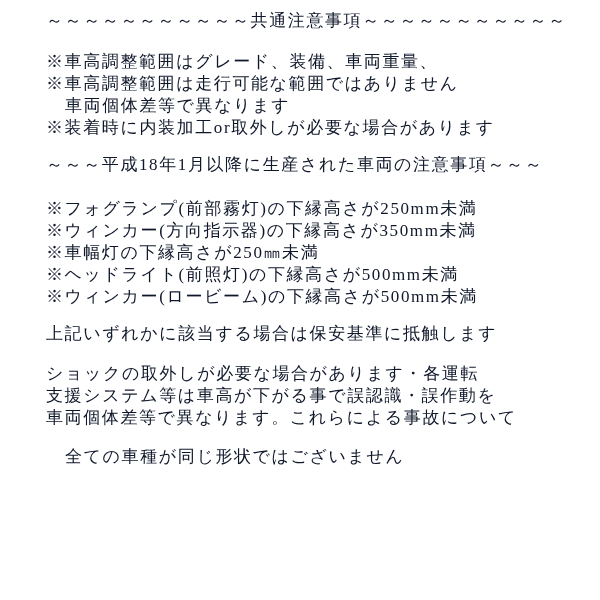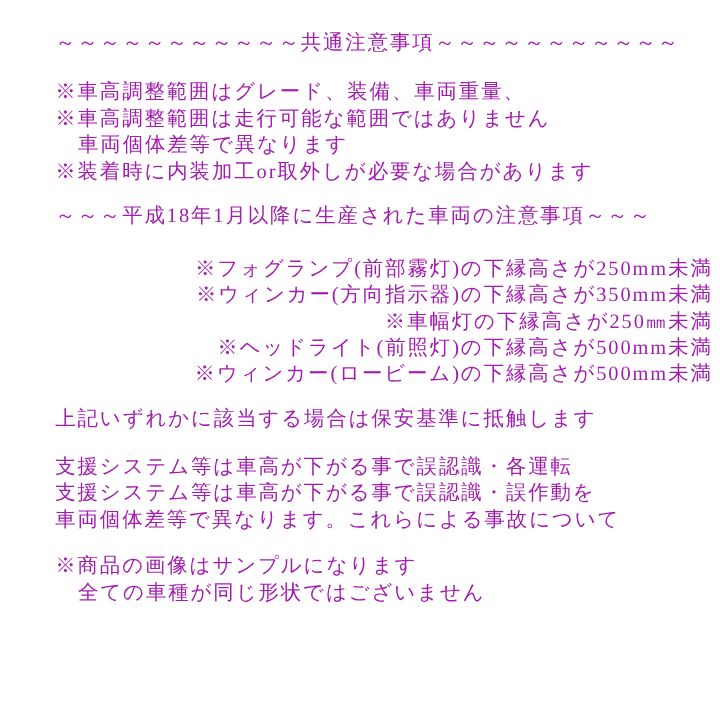--- a/index.html
+++ b/index.html
@@ -2,34 +2,34 @@
 <html><head>
 <meta charset="utf-8">
 <style>
   html, body { margin: 0; padding: 0; background: #ffffff; }
   .page {
     position: relative;
     width: 600px;
     height: 600px;
     box-sizing: border-box;
     background: #ffffff;
-    color: #a21caf;
+    color: #0f172a;
     font-family: "Liberation Serif", "DejaVu Serif", serif;
     font-size: 17px;
     line-height: 22px;
     letter-spacing: 1.6px;
-    padding: 25px 6px 0 46px;
+    padding: 10px 6px 0 46px;
     overflow: hidden;
   }
   .header { white-space: nowrap; }
   .line { white-space: nowrap; }
   .indent { padding-left: 19px; }
   .sec1-lines { margin-top: 19px; }
   .header2 { margin-top: 15px; }
-  .sec2-lines { margin-top: 22px; text-align: right; }
+  .sec2-lines { margin-top: 22px; }
   .footnote { margin-top: 15px; }
   .header3 { margin-top: 18px; }
   .para { margin-top: 18px; }
   .sample { margin-top: 17px; }
 </style>
 </head>
 <body>
 
 <div class="page">
 
@@ -49,23 +49,22 @@
     <div class="line">※ウィンカー(方向指示器)の下縁高さが350mm未満</div>
     <div class="line">※車幅灯の下縁高さが250㎜未満</div>
     <div class="line">※ヘッドライト(前照灯)の下縁高さが500mm未満</div>
     <div class="line">※ウィンカー(ロービーム)の下縁高さが500mm未満</div>
   </div>
 
   <div class="line footnote">上記いずれかに該当する場合は保安基準に抵触します</div>
 
 
   <div class="para">
-    <div class="line">支援システム等は車高が下がる事で誤認識・各運転</div>
+    <div class="line">ショックの取外しが必要な場合があります・各運転</div>
     <div class="line">支援システム等は車高が下がる事で誤認識・誤作動を</div>
     <div class="line">車両個体差等で異なります。これらによる事故について</div>
   </div>
 
   <div class="sample">
-    <div class="line">※商品の画像はサンプルになります</div>
     <div class="line indent">全ての車種が同じ形状ではございません</div>
   </div>
 
 </div>
 
 </body></html>

